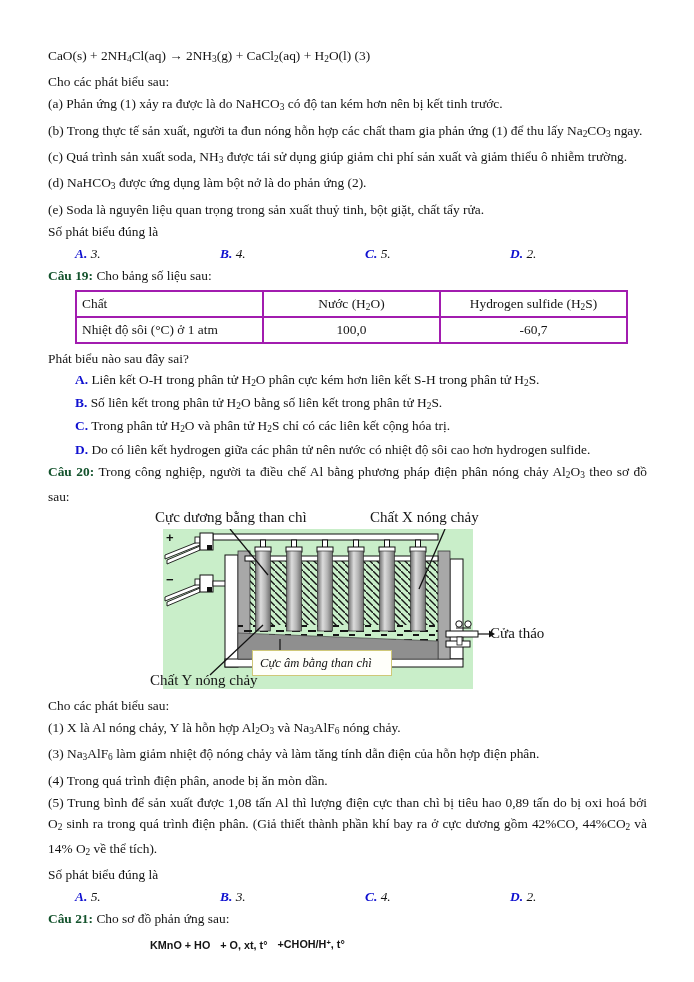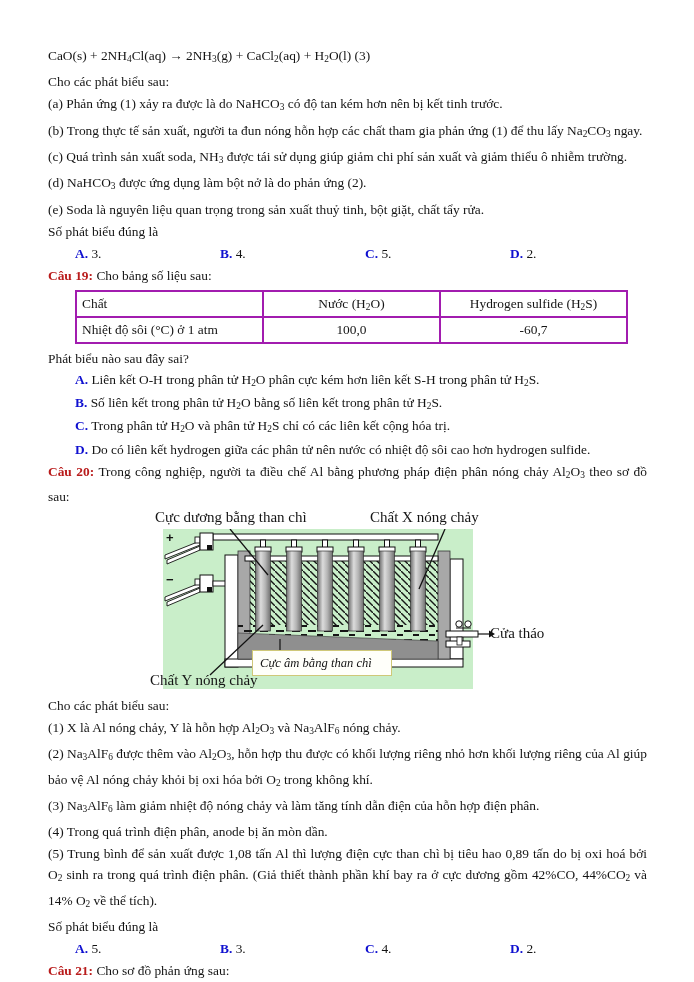--- a/index.html
+++ b/index.html
@@ -6,24 +6,24 @@
   body {
     width:694px; height:982px; background:#ffffff; position:relative;
     font-family:"Liberation Serif","DejaVu Serif",serif;
     font-size:13.4px; color:#141414; overflow:hidden;
   }
   .content { position:absolute; left:47px; top:44px; width:601px; }
   p.line { margin:1px; line-height:21px; text-align:justify; }
   p.left { text-align:left; }
   sub { font-size:0.7em; vertical-align:-0.25em; }
   sup { font-size:0.7em; vertical-align:0.45em; }
-  .qlabel { color:#b91c1c; font-weight:bold; }
+  .qlabel { color:#14532d; font-weight:bold; }
   .letter { color:#0f10d0; font-weight:bold; }
   .choices-row { display:flex; padding-left:28px; line-height:21px; }
-  .choices-row .opt { width:145px; }
+  .choices-row .opt { width:145px;font-style:italic; }
   .choices-row .opt:last-child { width:auto; }
   .choice-line { padding-left:28px; line-height:20px; margin:0; text-align:justify; }
   table.datatable { border-collapse:collapse; margin:4px 0 4px 28px; }
   table.datatable td { border:2px solid #a21caf; height:24px; padding:0 5px; }
   td.c0 { width:175px; text-align:left; }
   td.c1 { width:165px; text-align:center; }
   td.c2 { width:175px; text-align:center; }
   
   .diagram { position:relative; height:186px; margin:1px 0 0 0; }
   .dlabel { position:absolute; font-size:15px; white-space:nowrap; }
@@ -183,21 +183,20 @@
 
     <div class="term-sign" style="left:119px; top:22px;">+</div>
     <div class="term-sign" style="left:119px; top:64px;">−</div>
     <div class="dlabel" style="left:443px; top:117px;">Cửa tháo</div>
     <div class="cathode-box">Cực âm bằng than chì</div>
     <div class="dlabel" style="left:103px; top:164px;">Chất Y nóng chảy</div>
   </div>
 
   <p class="line left">Cho các phát biểu sau:</p>
   <p class="line">(1) X là Al nóng chảy, Y là hỗn hợp Al<sub>2</sub>O<sub>3</sub> và Na<sub>3</sub>AlF<sub>6</sub> nóng chảy.</p>
-  <p class="line">(2) Na<sub>3</sub>AlF<sub>6</sub> được thêm vào Al<sub>2</sub>O<sub>3</sub>, hỗn hợp thu được có khối lượng riêng nhỏ hơn khối lượng riêng của Al giúp bảo vệ Al nóng chảy khỏi bị oxi hóa bởi O<sub>2</sub> trong không khí.</p>
   <p class="line">(3) Na<sub>3</sub>AlF<sub>6</sub> làm giảm nhiệt độ nóng chảy và làm tăng tính dẫn điện của hỗn hợp điện phân.</p>
   <p class="line">(4) Trong quá trình điện phân, anode bị ăn mòn dần.</p>
   <p class="line">(5) Trung bình để sản xuất được 1,08 tấn Al thì lượng điện cực than chì bị tiêu hao 0,89 tấn do bị oxi hoá bởi O<sub>2</sub> sinh ra trong quá trình điện phân. (Giả thiết thành phần khí bay ra ở cực dương gồm 42%CO, 44%CO<sub>2</sub> và 14% O<sub>2</sub> về thể tích).</p>
   <p class="line left">Số phát biểu đúng là</p>
 
   <div class="choices-row">
     <span class="opt"><span class="letter">A.</span> <span>5.</span></span>
     <span class="opt"><span class="letter">B.</span> <span>3.</span></span>
     <span class="opt"><span class="letter">C.</span> <span>4.</span></span>
     <span class="opt"><span class="letter">D.</span> <span>2.</span></span>

